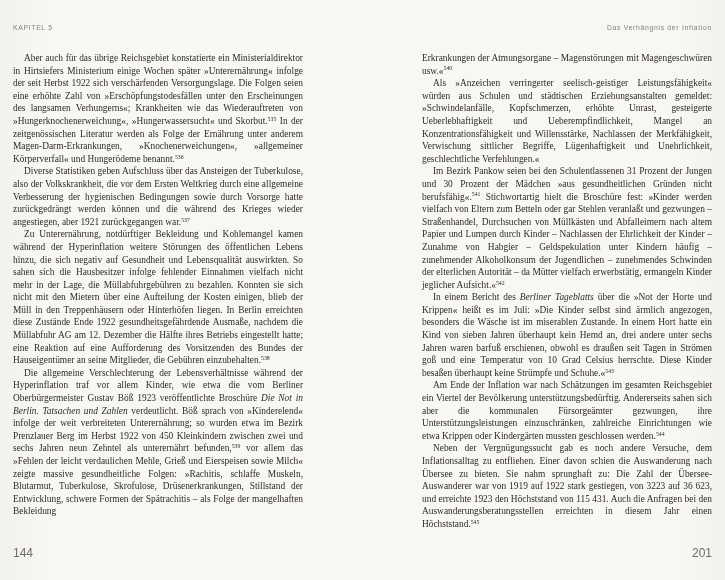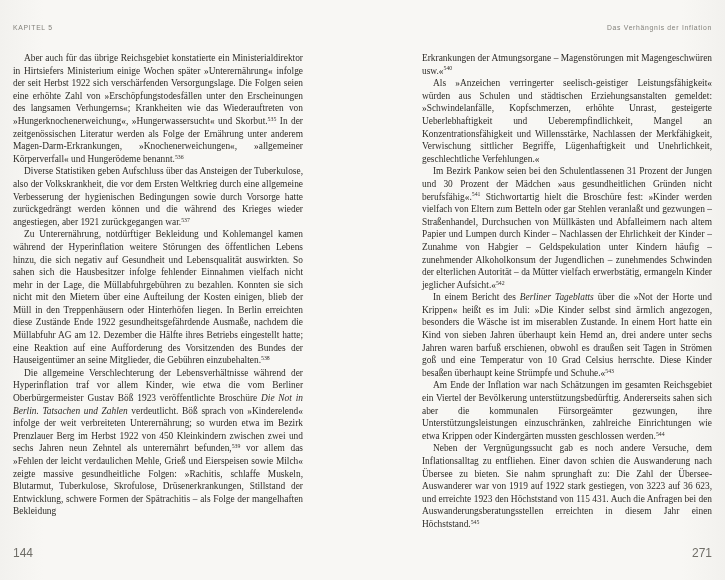--- a/index.html
+++ b/index.html
@@ -95,16 +95,16 @@
   <div class="page page-right">
     <div class="running-head align-right">Das Verhängnis der Inflation</div>
     <div class="body-text">
         <p>Erkrankungen der Atmungsorgane – Magenstörungen mit Magengeschwüren usw.«<sup class="fn">540</sup></p>
         <p class="indent">Als »Anzeichen verringerter seelisch-geistiger Leistungsfähigkeit« würden aus Schulen und städtischen Erziehungsanstalten gemeldet: »Schwindelanfälle, Kopfschmerzen, erhöhte Unrast, gesteigerte Ueberlebhaftigkeit und Ueberempfindlichkeit, Mangel an Konzentrationsfähigkeit und Willensstärke, Nachlassen der Merkfähigkeit, Verwischung sittlicher Begriffe, Lügenhaftigkeit und Unehrlichkeit, geschlechtliche Verfehlungen.«</p>
         <p class="indent">Im Bezirk Pankow seien bei den Schulentlassenen 31 Prozent der Jungen und 30 Prozent der Mädchen »aus gesundheitlichen Gründen nicht berufsfähig«.<sup class="fn">541</sup> Stichwortartig hielt die Broschüre fest: »Kinder werden vielfach von Eltern zum Betteln oder gar Stehlen veranlaßt und gezwungen – Straßenhandel, Durchsuchen von Müllkästen und Abfalleimern nach altem Papier und Lumpen durch Kinder – Nachlassen der Ehrlichkeit der Kinder – Zunahme von Habgier – Geldspekulation unter Kindern häufig – zunehmender Alkoholkonsum der Jugendlichen – zunehmendes Schwinden der elterlichen Autorität – da Mütter vielfach erwerbstätig, ermangeln Kinder jeglicher Aufsicht.«<sup class="fn">542</sup></p>
         <p class="indent">In einem Bericht des <i>Berliner Tageblatts</i> über die »Not der Horte und Krippen« heißt es im Juli: »Die Kinder selbst sind ärmlich angezogen, besonders die Wäsche ist im miserablen Zustande. In einem Hort hatte ein Kind von sieben Jahren überhaupt kein Hemd an, drei andere unter sechs Jahren waren barfuß erschienen, obwohl es draußen seit Tagen in Strömen goß und eine Temperatur von 10 Grad Celsius herrschte. Diese Kinder besaßen überhaupt keine Strümpfe und Schuhe.«<sup class="fn">543</sup></p>
         <p class="indent">Am Ende der Inflation war nach Schätzungen im gesamten Reichsgebiet ein Viertel der Bevölkerung unterstützungsbedürftig. Andererseits sahen sich aber die kommunalen Fürsorgeämter gezwungen, ihre Unterstützungsleistungen einzuschränken, zahlreiche Einrichtungen wie etwa Krippen oder Kindergärten mussten geschlossen werden.<sup class="fn">544</sup></p>
         <p class="indent">Neben der Vergnügungssucht gab es noch andere Versuche, dem Inflationsalltag zu entfliehen. Einer davon schien die Auswanderung nach Übersee zu bieten. Sie nahm sprunghaft zu: Die Zahl der Übersee-Auswanderer war von 1919 auf 1922 stark gestiegen, von 3223 auf 36&nbsp;623, und erreichte 1923 den Höchststand von 115&nbsp;431. Auch die Anfragen bei den Auswanderungsberatungsstellen erreichten in diesem Jahr einen Höchststand.<sup class="fn">545</sup></p>
       </div>
-    <div class="page-number align-right">271</div>
+    <div class="page-number align-right">201</div>
   </div>
 
 </div>
 
 </body></html>

